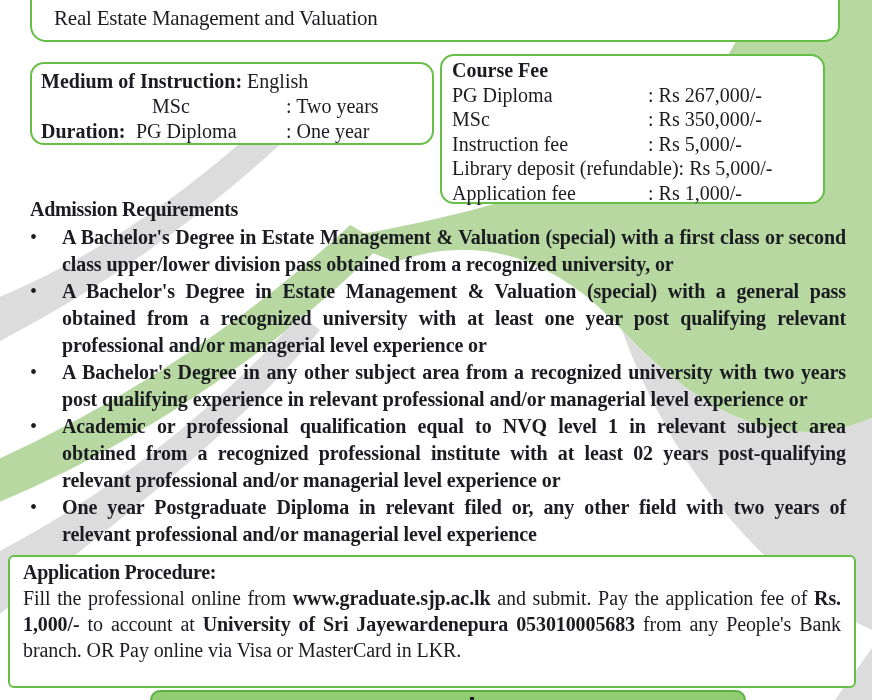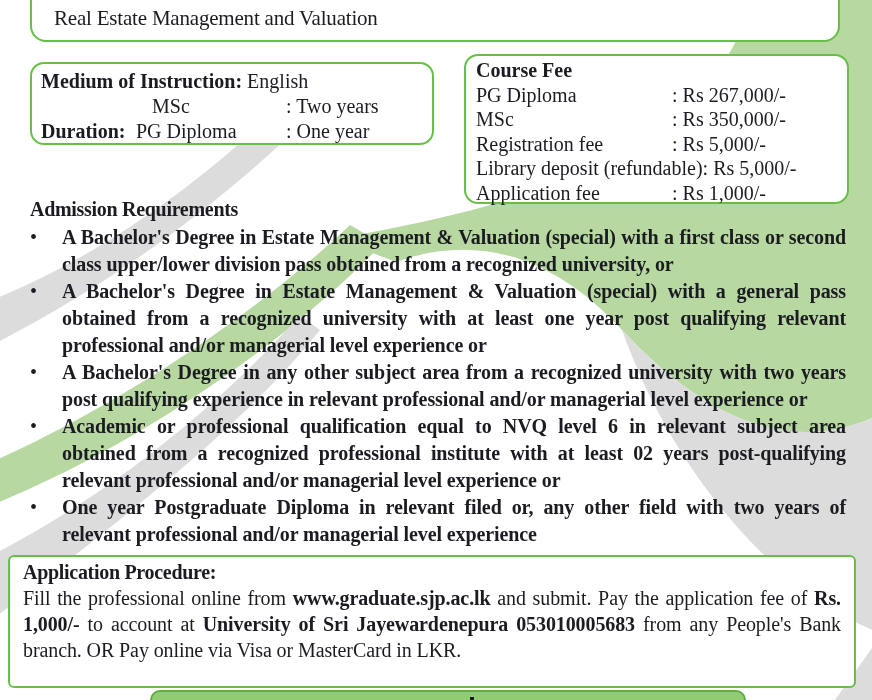--- a/index.html
+++ b/index.html
@@ -15,21 +15,21 @@
     box-sizing:border-box;z-index:2;
   }
   .title-box{left:30px;top:-24px;width:810px;height:66px;border-radius:16px;padding:28px 0 0 22px;}
   .title-box .t{font-size:21px;letter-spacing:-0.2px;margin-top:12px;}
   .info-box{left:30px;top:62px;width:404px;height:83px;border-radius:14px;padding:5px 0 17px 9px;font-size:20px;line-height:25px;}
   .b{font-weight:700;}
   .dur-label{display:inline-block;width:95px;}
   .prog{display:inline-block;width:150px;}
   .msc{padding-left:16px;box-sizing:border-box;}
   .indent{display:inline-block;width:95px;}
-  .fee-box{left:464px;top:54px;width:385px;height:150px;border-radius:14px;padding:2px 18px 0 10px;font-size:20px;line-height:24.6px;}
+  .fee-box{left:440px;top:54px;width:385px;height:150px;border-radius:14px;padding:2px 18px 0 10px;font-size:20px;line-height:24.6px;}
   .fee-row{display:flex;}
   .fee-label{min-width:196px;}
   .admission-heading{position:absolute;left:30px;top:198px;font-size:20px;font-weight:700;z-index:2;letter-spacing:-0.3px;}
   .bullets{position:absolute;left:30px;top:224px;width:816px;z-index:2;margin:0;padding:0;list-style:none;}
   .bullets li{display:flex;font-size:20px;line-height:27px;}
   .bullets .mark{width:32px;flex:0 0 32px;}
   .bullets .txt{flex:1;text-align:justify;letter-spacing:-0.1px;font-weight:bold;}
   .app-box{left:8px;top:555px;width:848px;height:133px;border-radius:6px;padding:3px 13px 0 13px;font-size:20px;}
   .app-box .hd{font-weight:700;line-height:25px;letter-spacing:-0.3px;}
   .app-box .para{text-align:justify;line-height:26px;letter-spacing:-0.1px;}
@@ -72,21 +72,21 @@
   <div class="b">Course Fee</div>
   <div class="fee-row">
     <span class="fee-label">PG Diploma</span>
       <span>: Rs 267,000/-</span>
   </div>
   <div class="fee-row">
     <span class="fee-label">MSc</span>
       <span>: Rs 350,000/-</span>
   </div>
   <div class="fee-row">
-    <span class="fee-label">Registration fee</span>
+    <span class="fee-label">Instruction fee</span>
       <span>: Rs 5,000/-</span>
   </div>
   <div class="fee-row">
     <span class="fee-label">Library deposit (refundable)</span>
       <span>: Rs 5,000/-</span>
   </div>
   <div class="fee-row">
     <span class="fee-label">Application fee</span>
       <span>: Rs 1,000/-</span>
   </div>
@@ -101,21 +101,21 @@
   <li>
     <span class="mark">•</span>
     <span class="txt">A Bachelor's Degree in Estate Management &amp; Valuation (special) with a general pass obtained from a recognized university with at least one year post qualifying relevant professional and/or managerial level experience or</span>
   </li>
   <li>
     <span class="mark">•</span>
     <span class="txt">A Bachelor's Degree in any other subject area from a recognized university with two years post qualifying experience in relevant professional and/or managerial level experience or</span>
   </li>
   <li>
     <span class="mark">•</span>
-    <span class="txt">Academic or professional qualification equal to NVQ level 6 in relevant subject area obtained from a recognized professional institute with at least 02 years post-qualifying relevant professional and/or managerial level experience or</span>
+    <span class="txt">Academic or professional qualification equal to NVQ level 1 in relevant subject area obtained from a recognized professional institute with at least 02 years post-qualifying relevant professional and/or managerial level experience or</span>
   </li>
   <li>
     <span class="mark">•</span>
     <span class="txt">One year Postgraduate Diploma in relevant filed or, any other field with two years of relevant professional and/or managerial level experience</span>
   </li>
 </ul>
 
 <div class="box app-box">
   <div class="hd">Application Procedure:</div>
   <div class="para">

